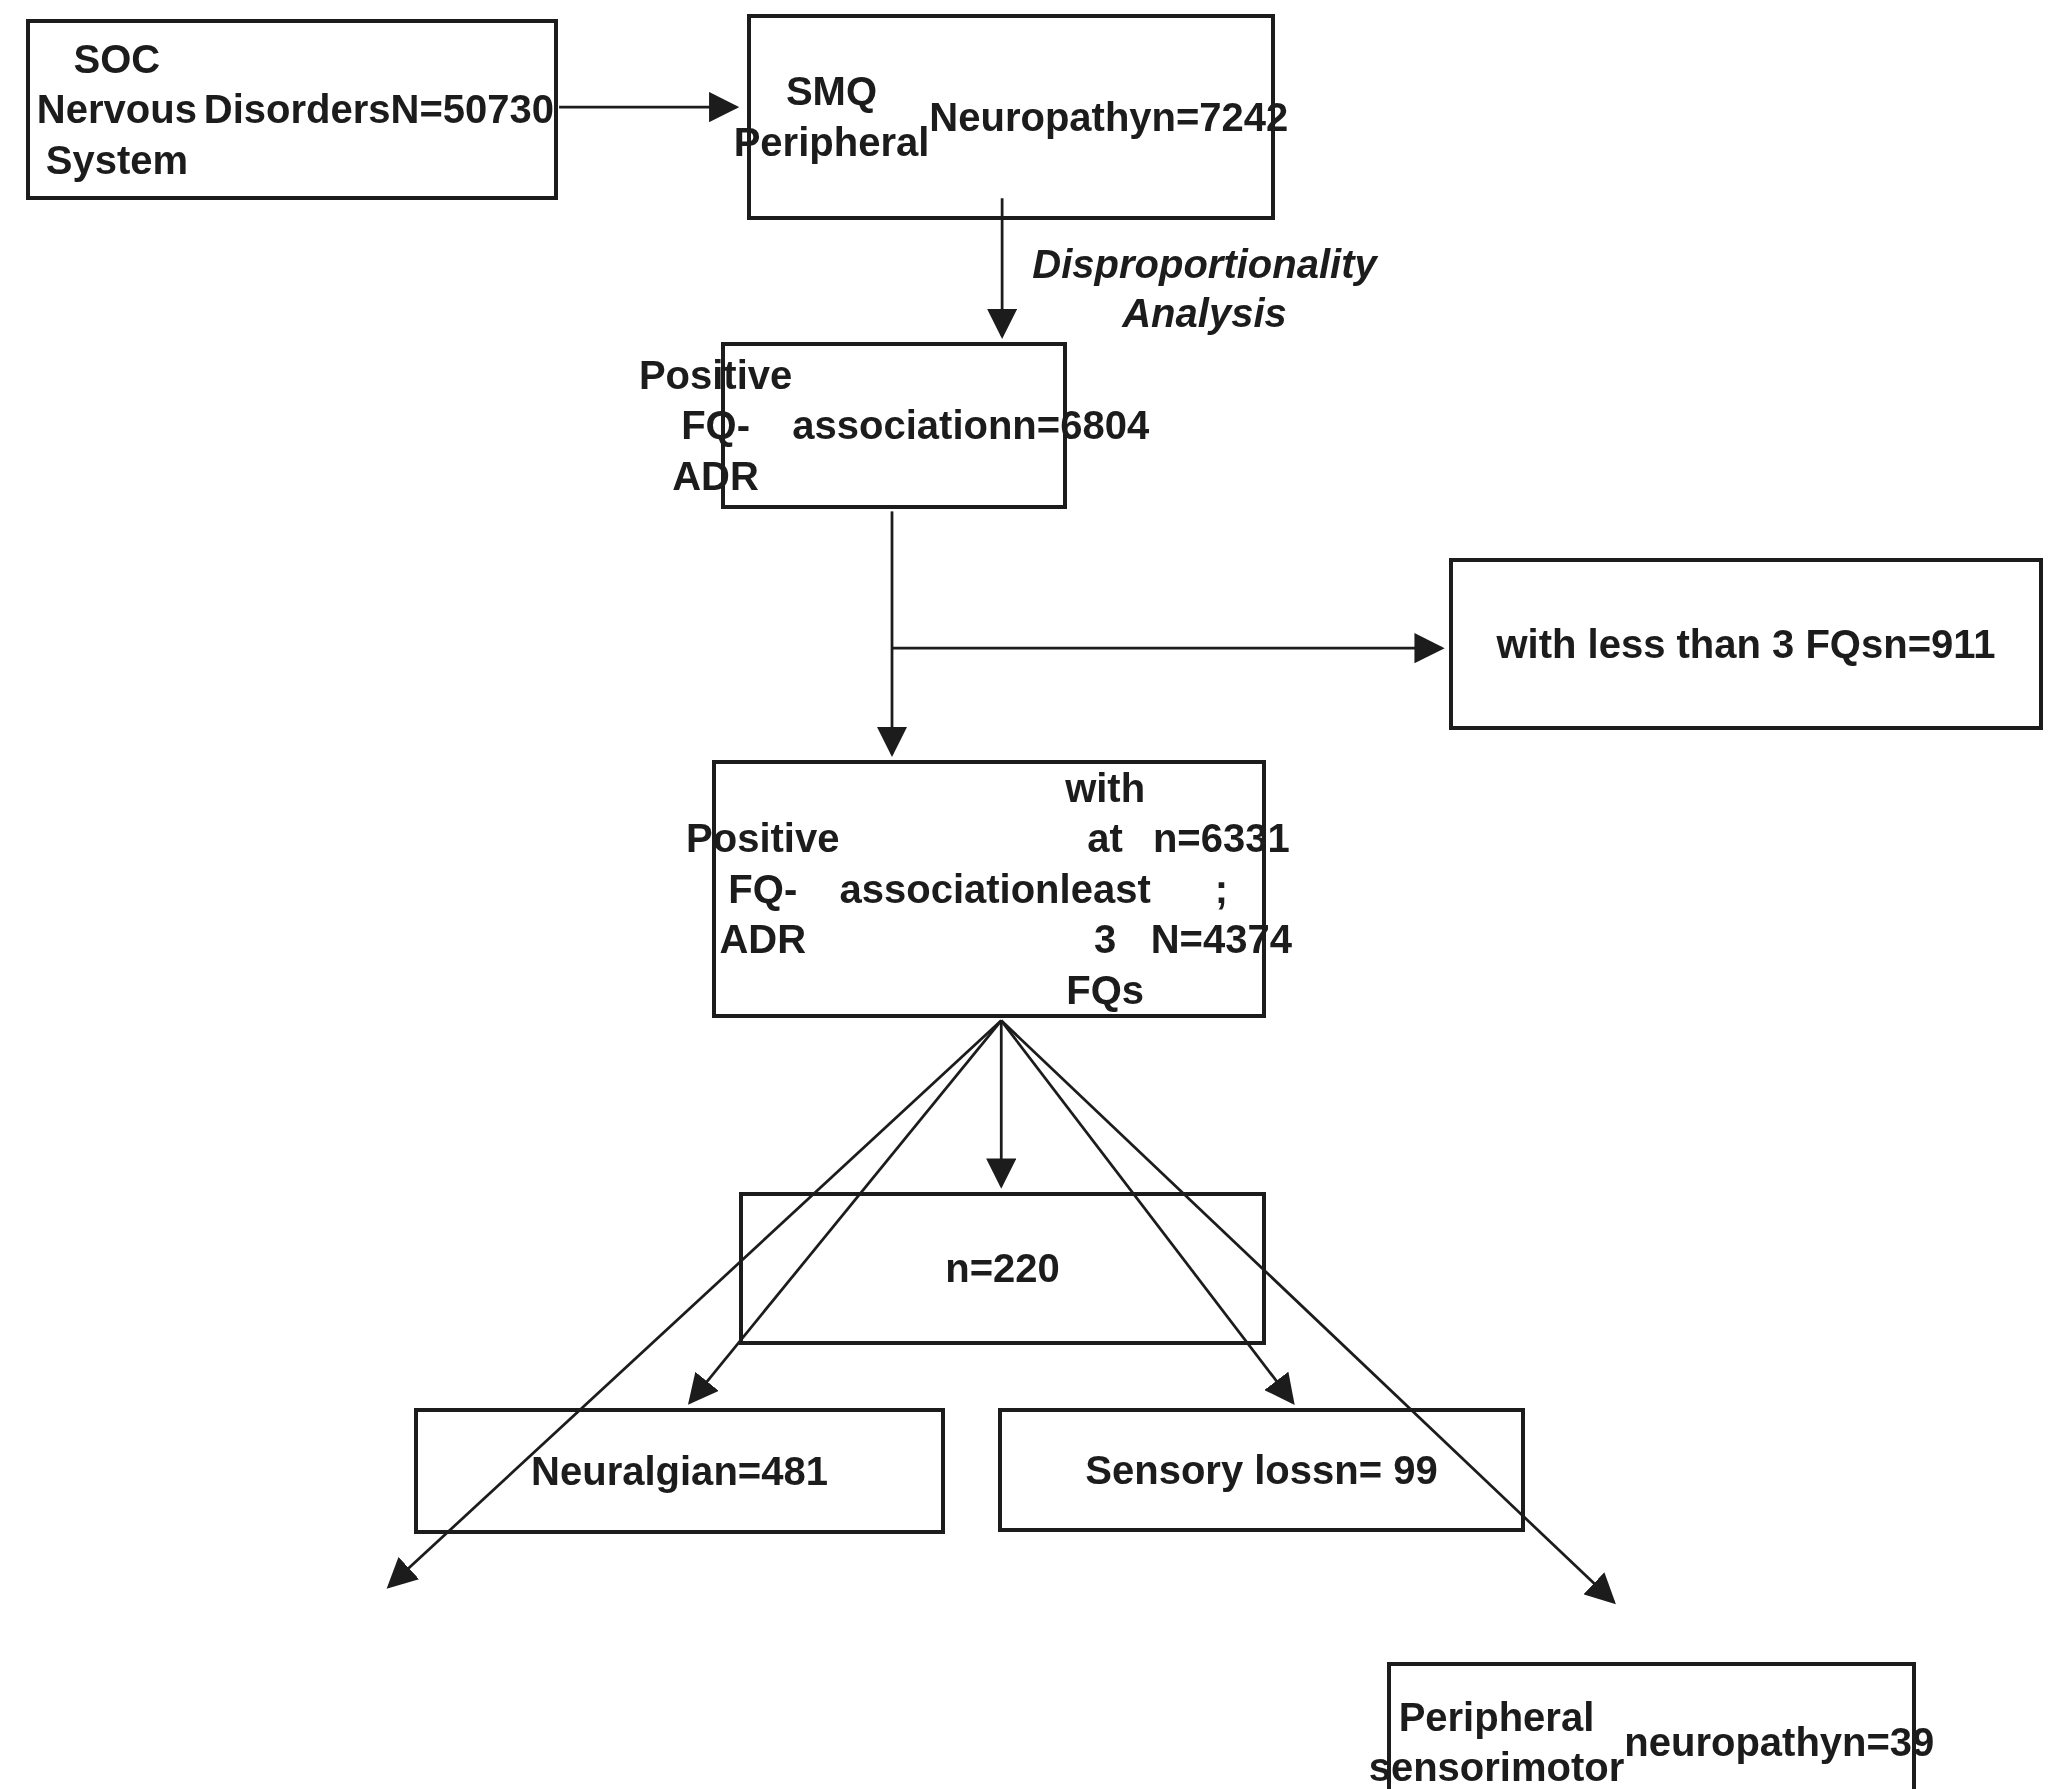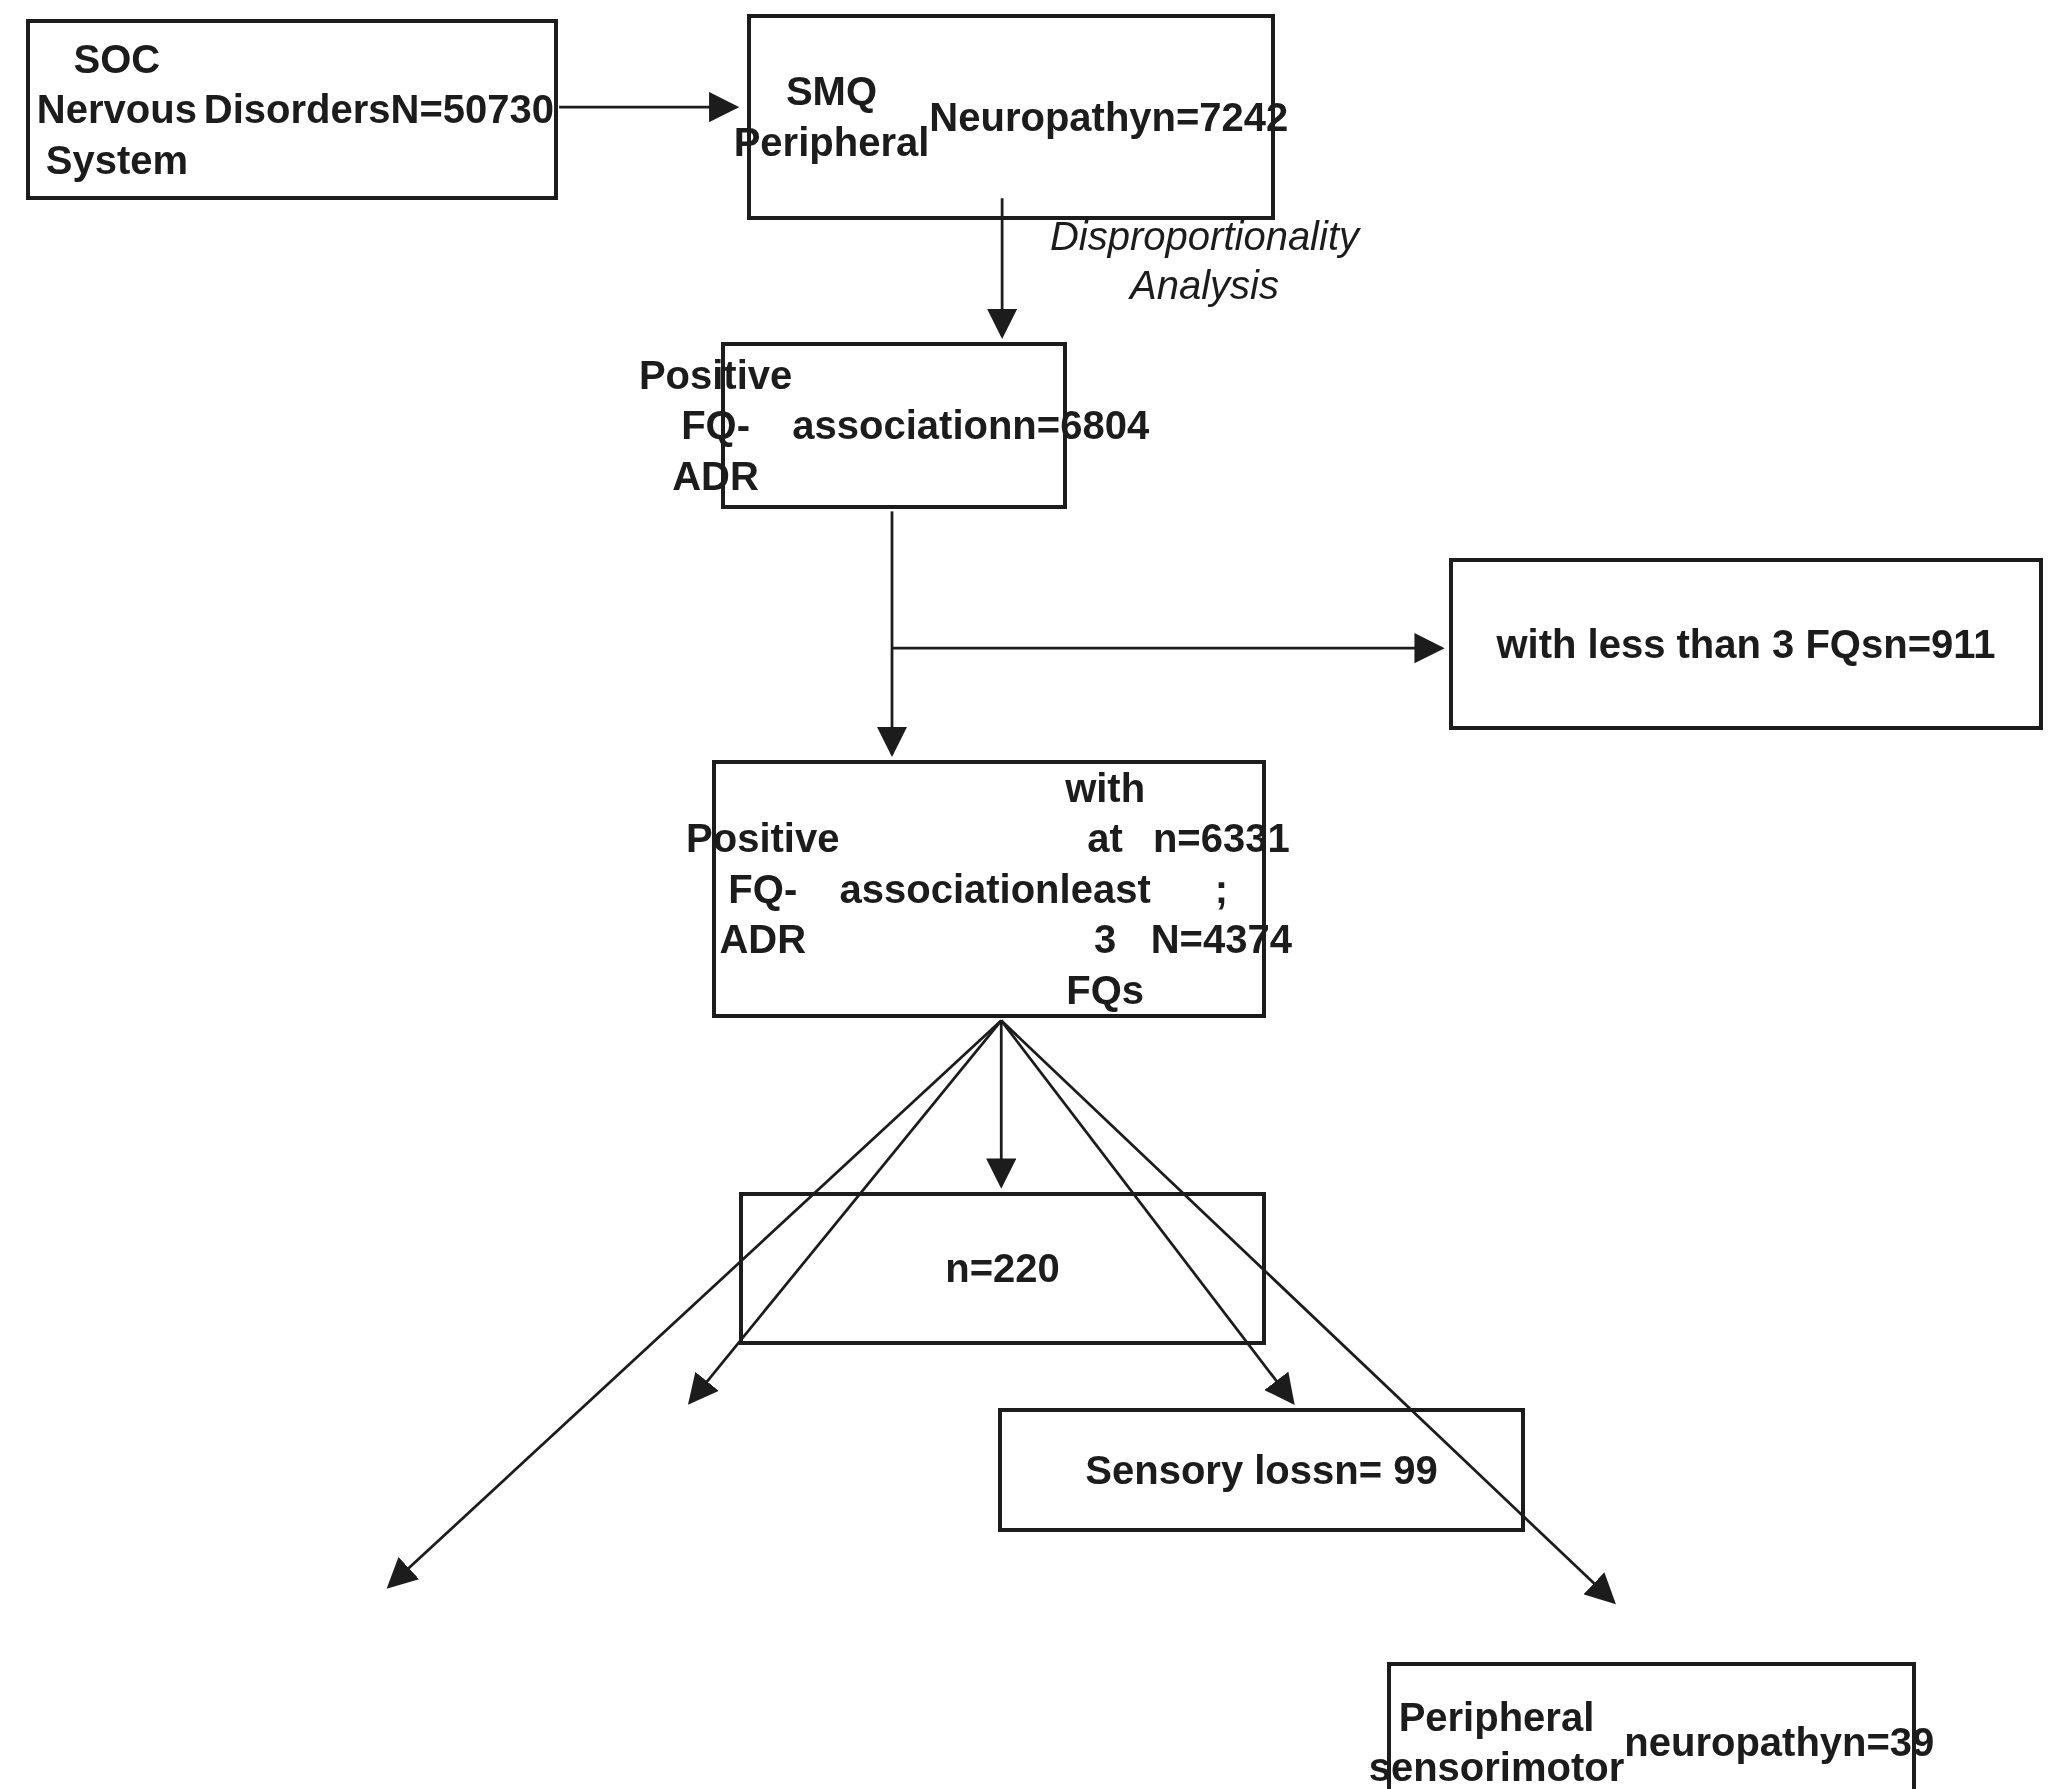--- a/index.html
+++ b/index.html
@@ -10,22 +10,22 @@
     font-family:"Liberation Sans", sans-serif; color:var(--ink);
   }
   .canvas { position:absolute; inset:0; }
   .box {
     position:absolute; background:var(--bg);
     border:4.3px solid var(--ink);
     display:flex; justify-content:center; align-items:center;
     text-align:center; font-weight:700; font-size:40px; line-height:1.26;
   }
   .edge-label {
-    position:absolute; left:998px; top:212px; width:413px;
-    text-align:center; font-style:italic; font-weight:400; font-size:40px; line-height:1.22;
+    position:absolute; left:998px; top:240px; width:413px;
+    text-align:center; font-style:italic; font-weight:700; font-size:40px; line-height:1.22;
   }
   svg.edges { position:absolute; inset:0; pointer-events:none; }
   svg.edges line { stroke:var(--ink); stroke-width:3.2; fill:none; }
   #arrowhead path { fill:var(--ink); }
 </style>
 </head>
 <body>
 
 <div class="canvas">
 
@@ -61,20 +61,24 @@
     <div>Positive FQ-ADR</div>
     <div>association</div>
     <div>with at least 3 FQs</div>
     <div>n=6331 ; N=4374</div>
   </div>
 
   <div class="box" style="left:739px;top:1192px;width:527px;height:153px">
     <div>n=220</div>
   </div>
 
+  <div class="box" style="left:414px;top:1408px;width:531px;height:126px">
+    <div>Neuralgia</div>
+    <div>n=481</div>
+  </div>
 
   <div class="box" style="left:998px;top:1408px;width:527px;height:124px">
     <div>Sensory loss</div>
     <div>n= 99</div>
   </div>
 
 
   <div class="box" style="left:1387px;top:1662px;width:529px;height:160px">
     <div>Peripheral sensorimotor</div>
     <div>neuropathy</div>

